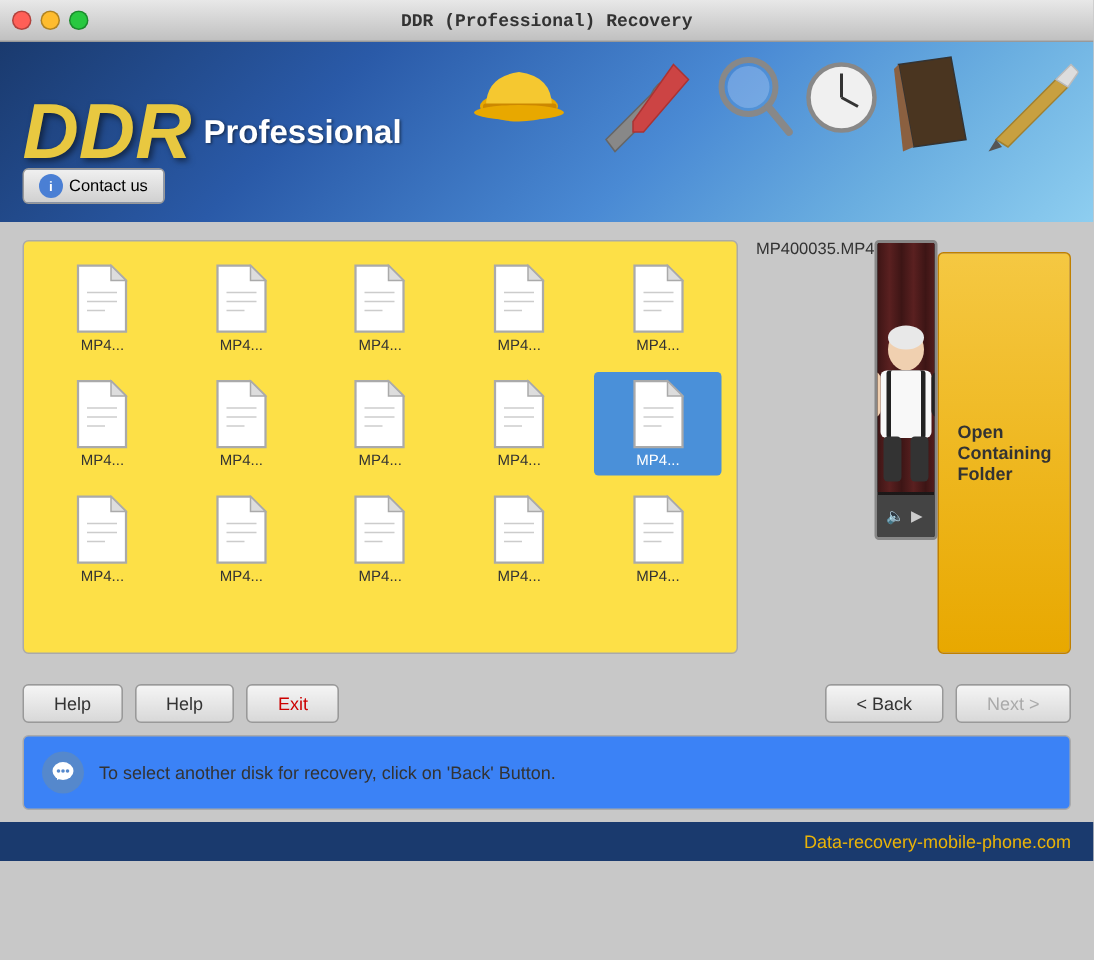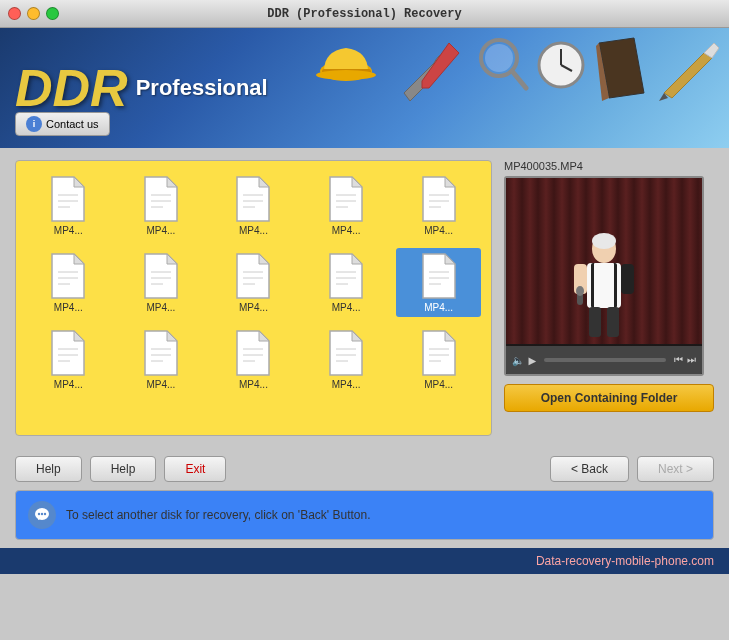--- a/index.html
+++ b/index.html
@@ -162,21 +162,21 @@
       font-size: 10px;
       color: #333;
       text-align: center;
       margin-top: 2px;
     }
 
     
     .preview-panel {
       width: 210px;
       display: flex;
-      flex-direction: column;
+      flex-direction: row;
     }
     .preview-filename {
       font-size: 11px;
       color: #333;
       margin-bottom: 4px;
     }
     .preview-video {
       width: 200px;
       height: 200px;
       background: #222;
@@ -233,21 +233,21 @@
       margin-top: 8px;
       background: linear-gradient(to bottom, #f5c842, #e8a800);
       border: 1px solid #c08000;
       border-radius: 4px;
       padding: 6px 12px;
       font-size: 12px;
       font-weight: bold;
       cursor: pointer;
       color: #333;
       width: 100%;
-      text-align: center;
+      text-align: left;
     }
 
     
     .bottom-bar {
       padding: 8px 15px;
       display: flex;
       gap: 8px;
       align-items: center;
     }
     .nav-btn {
@@ -297,21 +297,21 @@
     }
 
     
     .footer {
       background: #1a3a6e;
       padding: 6px 15px;
       text-align: right;
       margin-top: 8px;
     }
     .footer-text {
-      color: #fca5a5;
+      color: #eab308;
       font-size: 12px;
     }
 
     
     .file-panel::-webkit-scrollbar { width: 8px; }
     .file-panel::-webkit-scrollbar-track { background: #f0f0f0; }
     .file-panel::-webkit-scrollbar-thumb { background: #aaa; border-radius: 4px; }
   </style>
 </head>
 <body>

